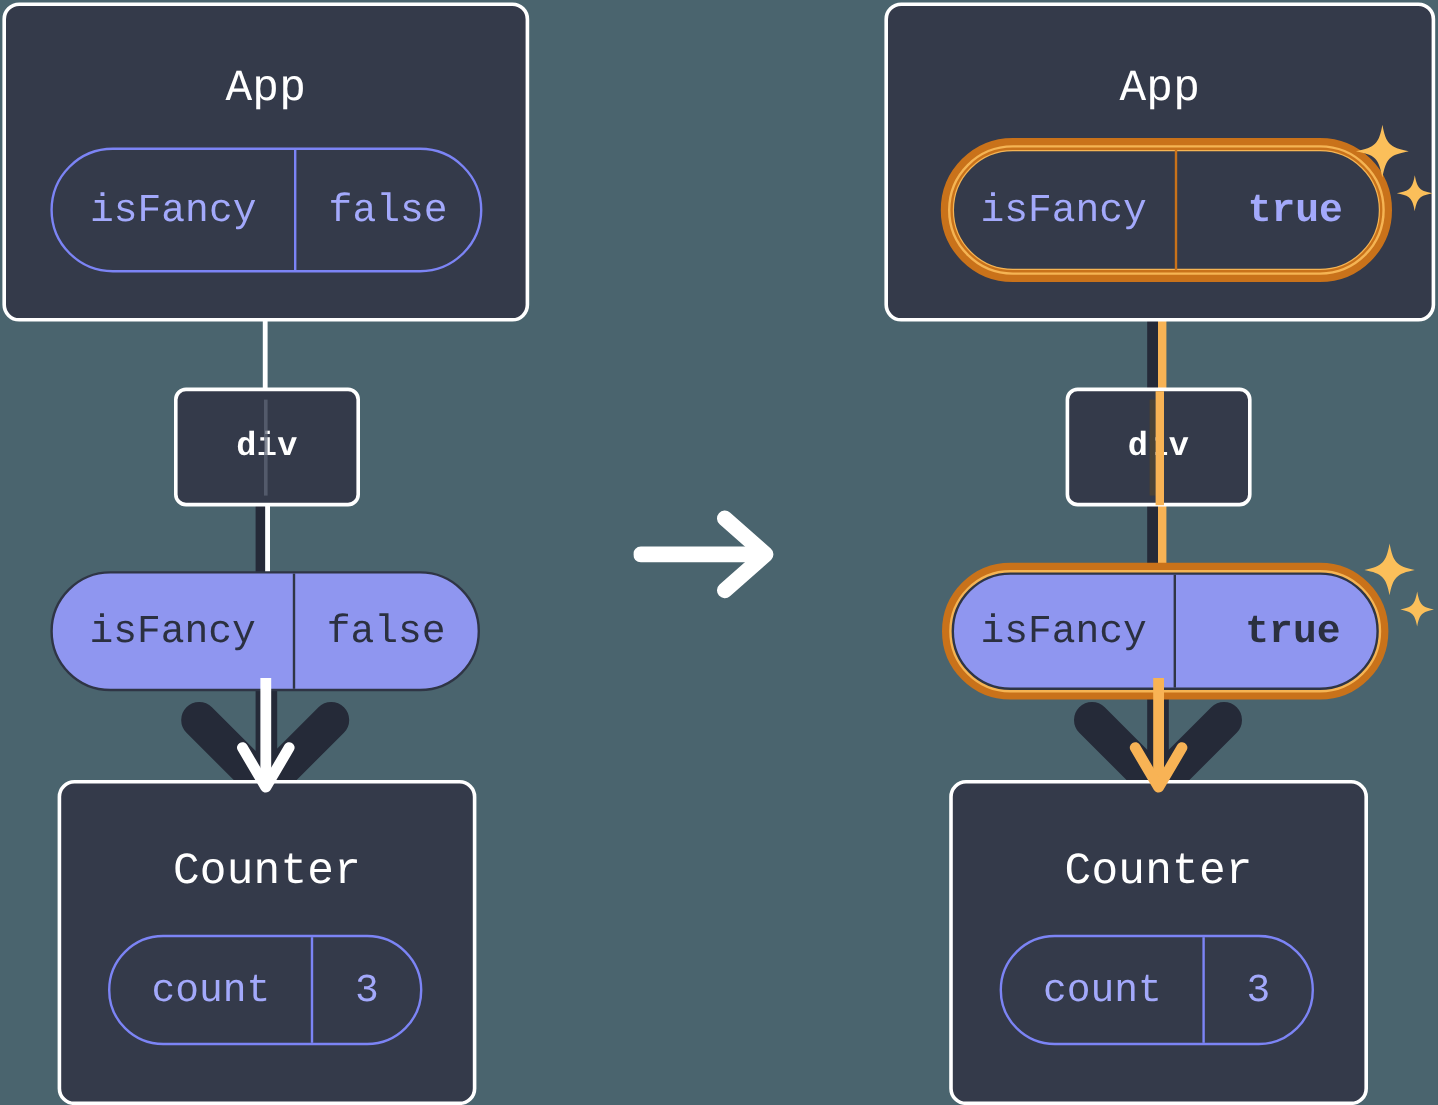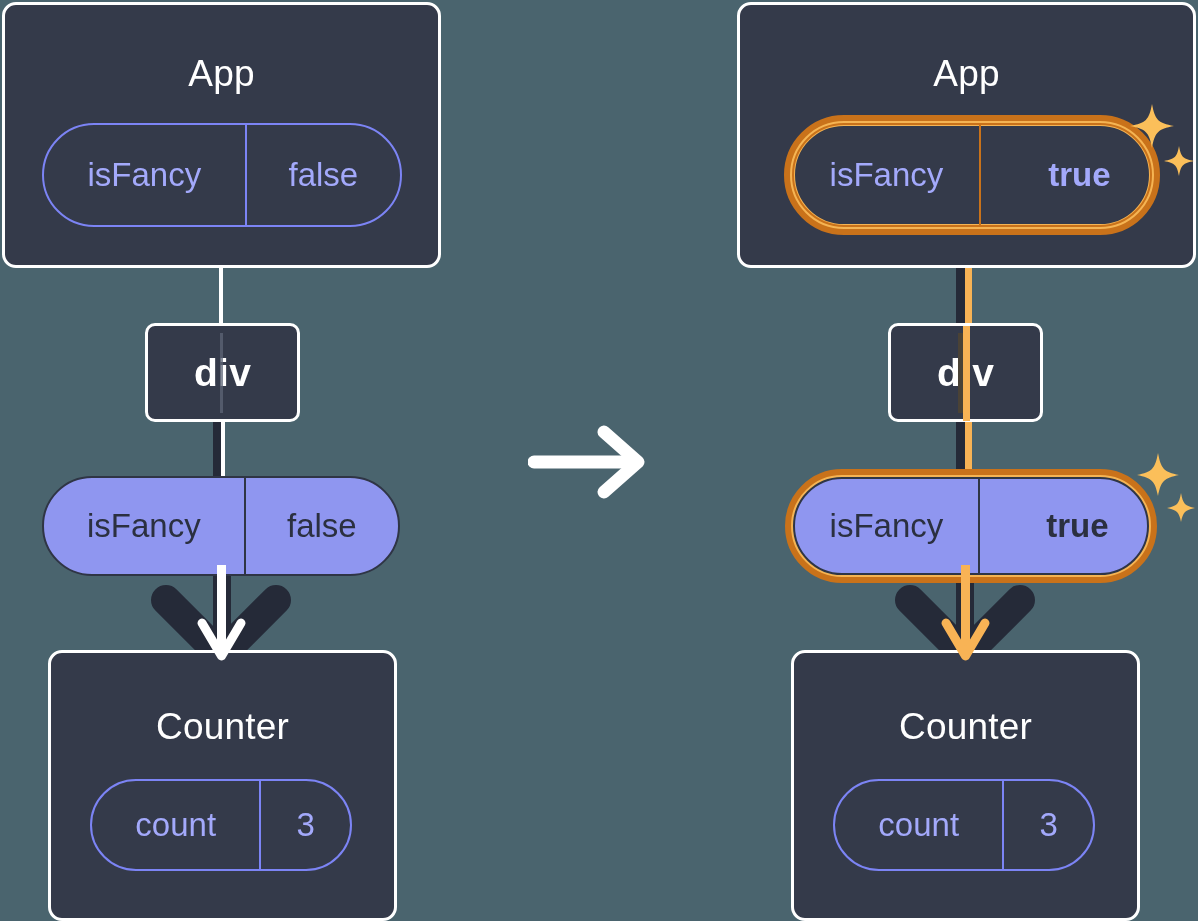--- a/index.html
+++ b/index.html
@@ -3,21 +3,21 @@
 <meta charset="utf-8">
 <title>React state propagation diagram</title>
 <style>
   html,body{margin:0;padding:0;}
   body{
     width:1198px;height:921px;
     background:#4a646e;
     font-family:"Liberation Sans", sans-serif;
     overflow:hidden;
   }
-  .stage{position:relative;width:1198px;height:921px;}
+  .stage{position:relative;width:1198px;height:921px;font-family:Liberation Mono, monospace;}
 
   
   .panel{
     position:absolute;
     background:#343a4a;
     border:3px solid #ffffff;
     border-radius:14px;
     box-sizing:border-box;
     z-index:6;
   }
@@ -29,21 +29,21 @@
     font-size:37px;
     font-weight:400;
     letter-spacing:.2px;
   }
   .div-box{
     border-radius:10px;
     border-width:3px;
     display:flex;align-items:center;justify-content:center;
   }
   .div-box span{
-    color:#ffffff;font-size:39px;font-weight:700;letter-spacing:.3px;
+    color:#ffffff;font-size:28px;font-weight:700;letter-spacing:.3px;
     position:relative;z-index:3;
   }
 
   
   .pill{
     position:absolute;
     box-sizing:border-box;
     display:flex;align-items:stretch;
     z-index:9;
     justify-content:center;

